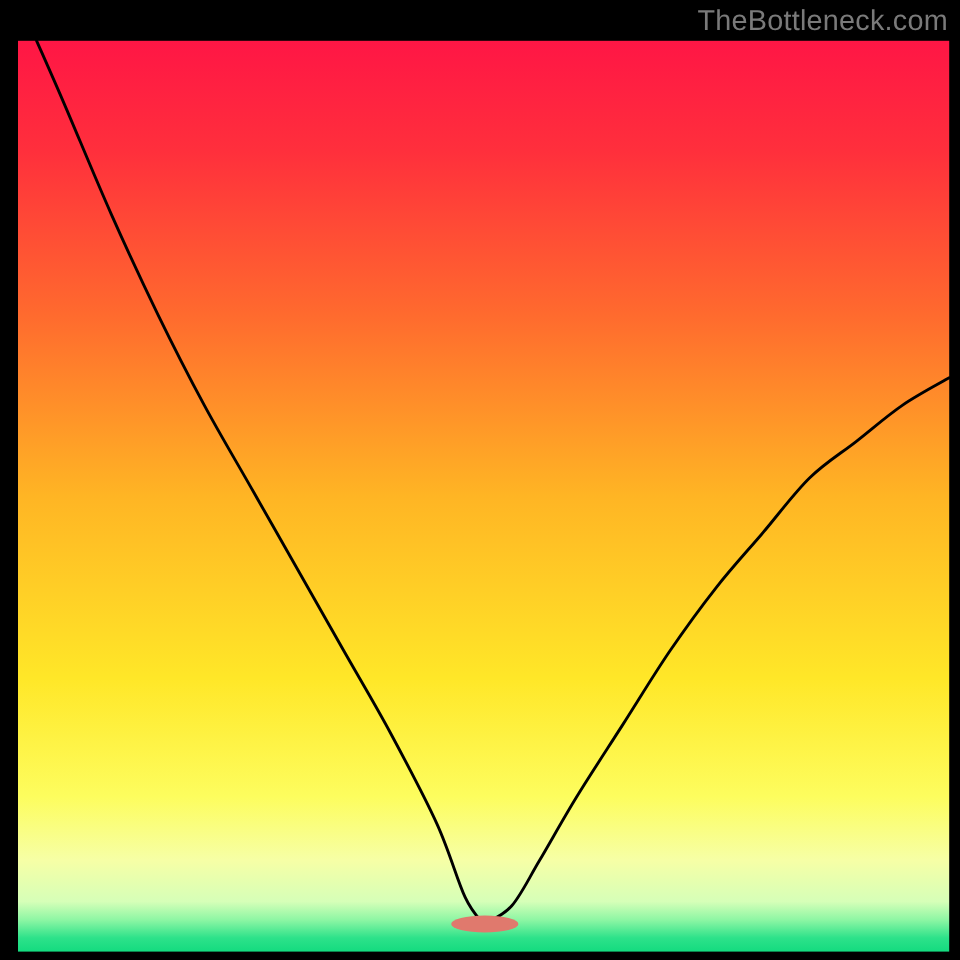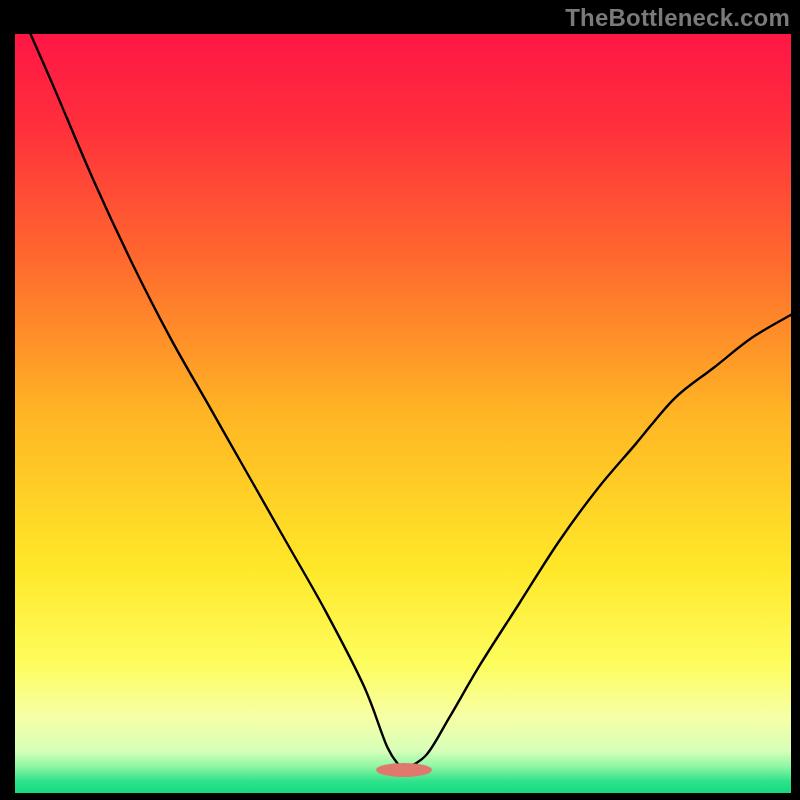--- a/index.html
+++ b/index.html
@@ -16,21 +16,21 @@
     left: 0;
     width: 800px;
     height: 800px;
   }
   .watermark {
     position: absolute;
     top: 4px;
     right: 10px;
     font-family: Arial, Helvetica, sans-serif;
     font-size: 24px;
-    font-weight: 700;
+    font-weight: 400;
     color: #7a7a7a;
     letter-spacing: 0.2px;
     text-align: right;
   }
 </style>
 </head>
 <body>
 
 <svg class="frame" viewBox="0 0 800 800">
   <defs>

